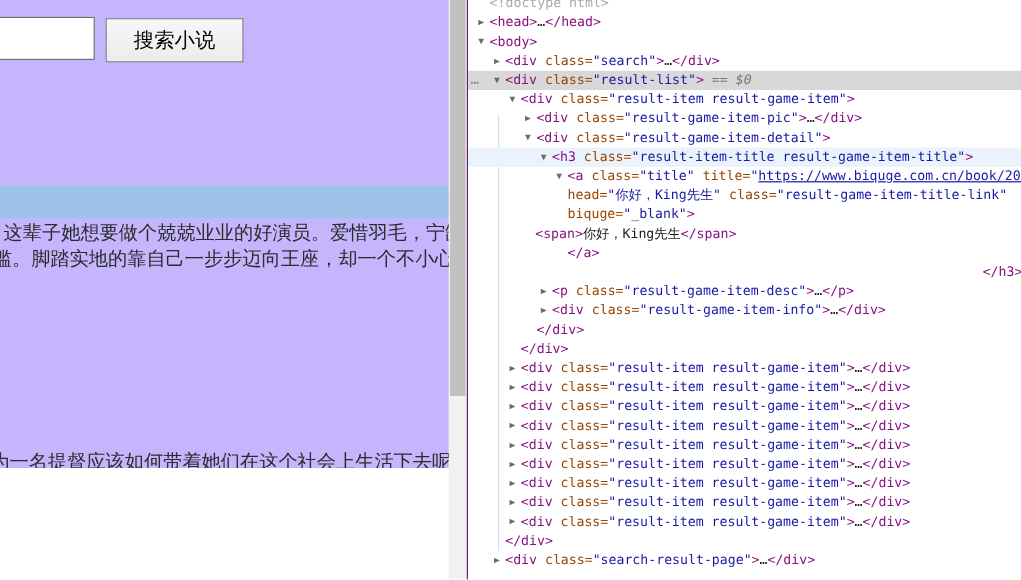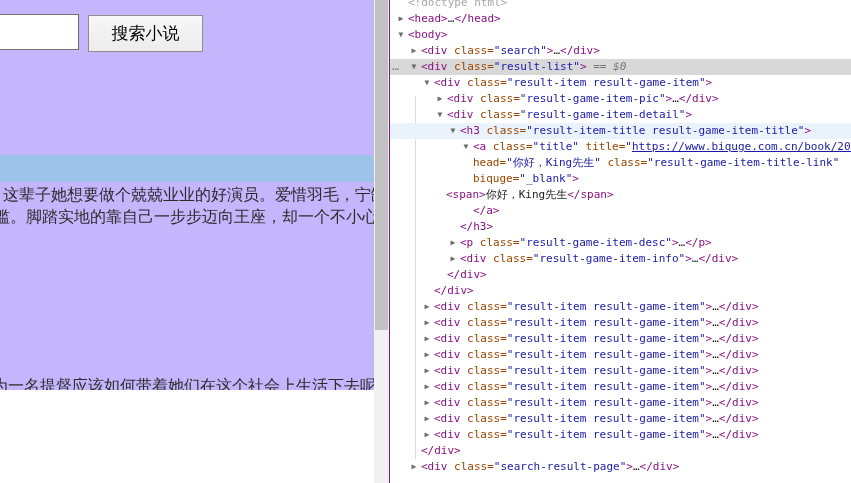--- a/index.html
+++ b/index.html
@@ -71,21 +71,21 @@
       <div class="tree-row selected" style="padding-left: 31px;"><span class="gutter-dots">…</span><span class="twisty" style="left: 18px;">▼</span><span class="tok-tag">&lt;div</span><span class="tok-attr"> class=</span><span class="tok-val">"result-list"</span><span class="tok-tag">&gt;</span><span class="tok-hint"> == $0</span></div>
       <div class="tree-row" style="padding-left: 44px;"><span class="twisty" style="left: 31px;">▼</span><span class="tok-tag">&lt;div</span><span class="tok-attr"> class=</span><span class="tok-val">"result-item result-game-item"</span><span class="tok-tag">&gt;</span></div>
       <div class="tree-row" style="padding-left: 57px;"><span class="twisty" style="left: 44px;">▶</span><span class="tok-tag">&lt;div</span><span class="tok-attr"> class=</span><span class="tok-val">"result-game-item-pic"</span><span class="tok-tag">&gt;</span><span class="tok-ellipsis">…</span><span class="tok-tag">&lt;/div&gt;</span></div>
       <div class="tree-row" style="padding-left: 57px;"><span class="twisty" style="left: 44px;">▼</span><span class="tok-tag">&lt;div</span><span class="tok-attr"> class=</span><span class="tok-val">"result-game-item-detail"</span><span class="tok-tag">&gt;</span></div>
       <div class="tree-row hover" style="padding-left: 70px;"><span class="twisty" style="left: 57px;">▼</span><span class="tok-tag">&lt;h3</span><span class="tok-attr"> class=</span><span class="tok-val">"result-item-title result-game-item-title"</span><span class="tok-tag">&gt;</span></div>
       <div class="tree-row" style="padding-left: 83px;"><span class="twisty" style="left: 70px;">▼</span><span class="tok-tag">&lt;a</span><span class="tok-attr"> class=</span><span class="tok-val">"title"</span><span class="tok-attr"> title=</span><span class="tok-val">"</span><span class="tok-link">https://www.biquge.com.cn/book/2081</span></div>
       <div class="tree-row" style="padding-left: 83px;"><span class="tok-attr">head=</span><span class="tok-val">"你好，King先生"</span><span class="tok-attr"> class=</span><span class="tok-val">"result-game-item-title-link"</span></div>
       <div class="tree-row" style="padding-left: 83px;"><span class="tok-attr">biquge=</span><span class="tok-val">"_blank"</span><span class="tok-tag">&gt;</span></div>
       <div class="tree-row" style="padding-left: 56px;"><span class="tok-tag">&lt;span&gt;</span><span class="tok-text">你好，King先生</span><span class="tok-tag">&lt;/span&gt;</span></div>
       <div class="tree-row" style="padding-left: 83px;"><span class="tok-tag">&lt;/a&gt;</span></div>
-      <div class="tree-row" style="padding-left: 70px;"><span class="tok-tag">&lt;/h3&gt;</span></div>
+      <div class="tree-row" style="padding-left: 70px; text-align: right;"><span class="tok-tag">&lt;/h3&gt;</span></div>
       <div class="tree-row" style="padding-left: 70px;"><span class="twisty" style="left: 57px;">▶</span><span class="tok-tag">&lt;p</span><span class="tok-attr"> class=</span><span class="tok-val">"result-game-item-desc"</span><span class="tok-tag">&gt;</span><span class="tok-ellipsis">…</span><span class="tok-tag">&lt;/p&gt;</span></div>
       <div class="tree-row" style="padding-left: 70px;"><span class="twisty" style="left: 57px;">▶</span><span class="tok-tag">&lt;div</span><span class="tok-attr"> class=</span><span class="tok-val">"result-game-item-info"</span><span class="tok-tag">&gt;</span><span class="tok-ellipsis">…</span><span class="tok-tag">&lt;/div&gt;</span></div>
       <div class="tree-row" style="padding-left: 57px;"><span class="tok-tag">&lt;/div&gt;</span></div>
       <div class="tree-row" style="padding-left: 44px;"><span class="tok-tag">&lt;/div&gt;</span></div>
       <div class="tree-row" style="padding-left: 44px;"><span class="twisty" style="left: 31px;">▶</span><span class="tok-tag">&lt;div</span><span class="tok-attr"> class=</span><span class="tok-val">"result-item result-game-item"</span><span class="tok-tag">&gt;</span><span class="tok-ellipsis">…</span><span class="tok-tag">&lt;/div&gt;</span></div>
       <div class="tree-row" style="padding-left: 44px;"><span class="twisty" style="left: 31px;">▶</span><span class="tok-tag">&lt;div</span><span class="tok-attr"> class=</span><span class="tok-val">"result-item result-game-item"</span><span class="tok-tag">&gt;</span><span class="tok-ellipsis">…</span><span class="tok-tag">&lt;/div&gt;</span></div>
       <div class="tree-row" style="padding-left: 44px;"><span class="twisty" style="left: 31px;">▶</span><span class="tok-tag">&lt;div</span><span class="tok-attr"> class=</span><span class="tok-val">"result-item result-game-item"</span><span class="tok-tag">&gt;</span><span class="tok-ellipsis">…</span><span class="tok-tag">&lt;/div&gt;</span></div>
       <div class="tree-row" style="padding-left: 44px;"><span class="twisty" style="left: 31px;">▶</span><span class="tok-tag">&lt;div</span><span class="tok-attr"> class=</span><span class="tok-val">"result-item result-game-item"</span><span class="tok-tag">&gt;</span><span class="tok-ellipsis">…</span><span class="tok-tag">&lt;/div&gt;</span></div>
       <div class="tree-row" style="padding-left: 44px;"><span class="twisty" style="left: 31px;">▶</span><span class="tok-tag">&lt;div</span><span class="tok-attr"> class=</span><span class="tok-val">"result-item result-game-item"</span><span class="tok-tag">&gt;</span><span class="tok-ellipsis">…</span><span class="tok-tag">&lt;/div&gt;</span></div>
       <div class="tree-row" style="padding-left: 44px;"><span class="twisty" style="left: 31px;">▶</span><span class="tok-tag">&lt;div</span><span class="tok-attr"> class=</span><span class="tok-val">"result-item result-game-item"</span><span class="tok-tag">&gt;</span><span class="tok-ellipsis">…</span><span class="tok-tag">&lt;/div&gt;</span></div>

